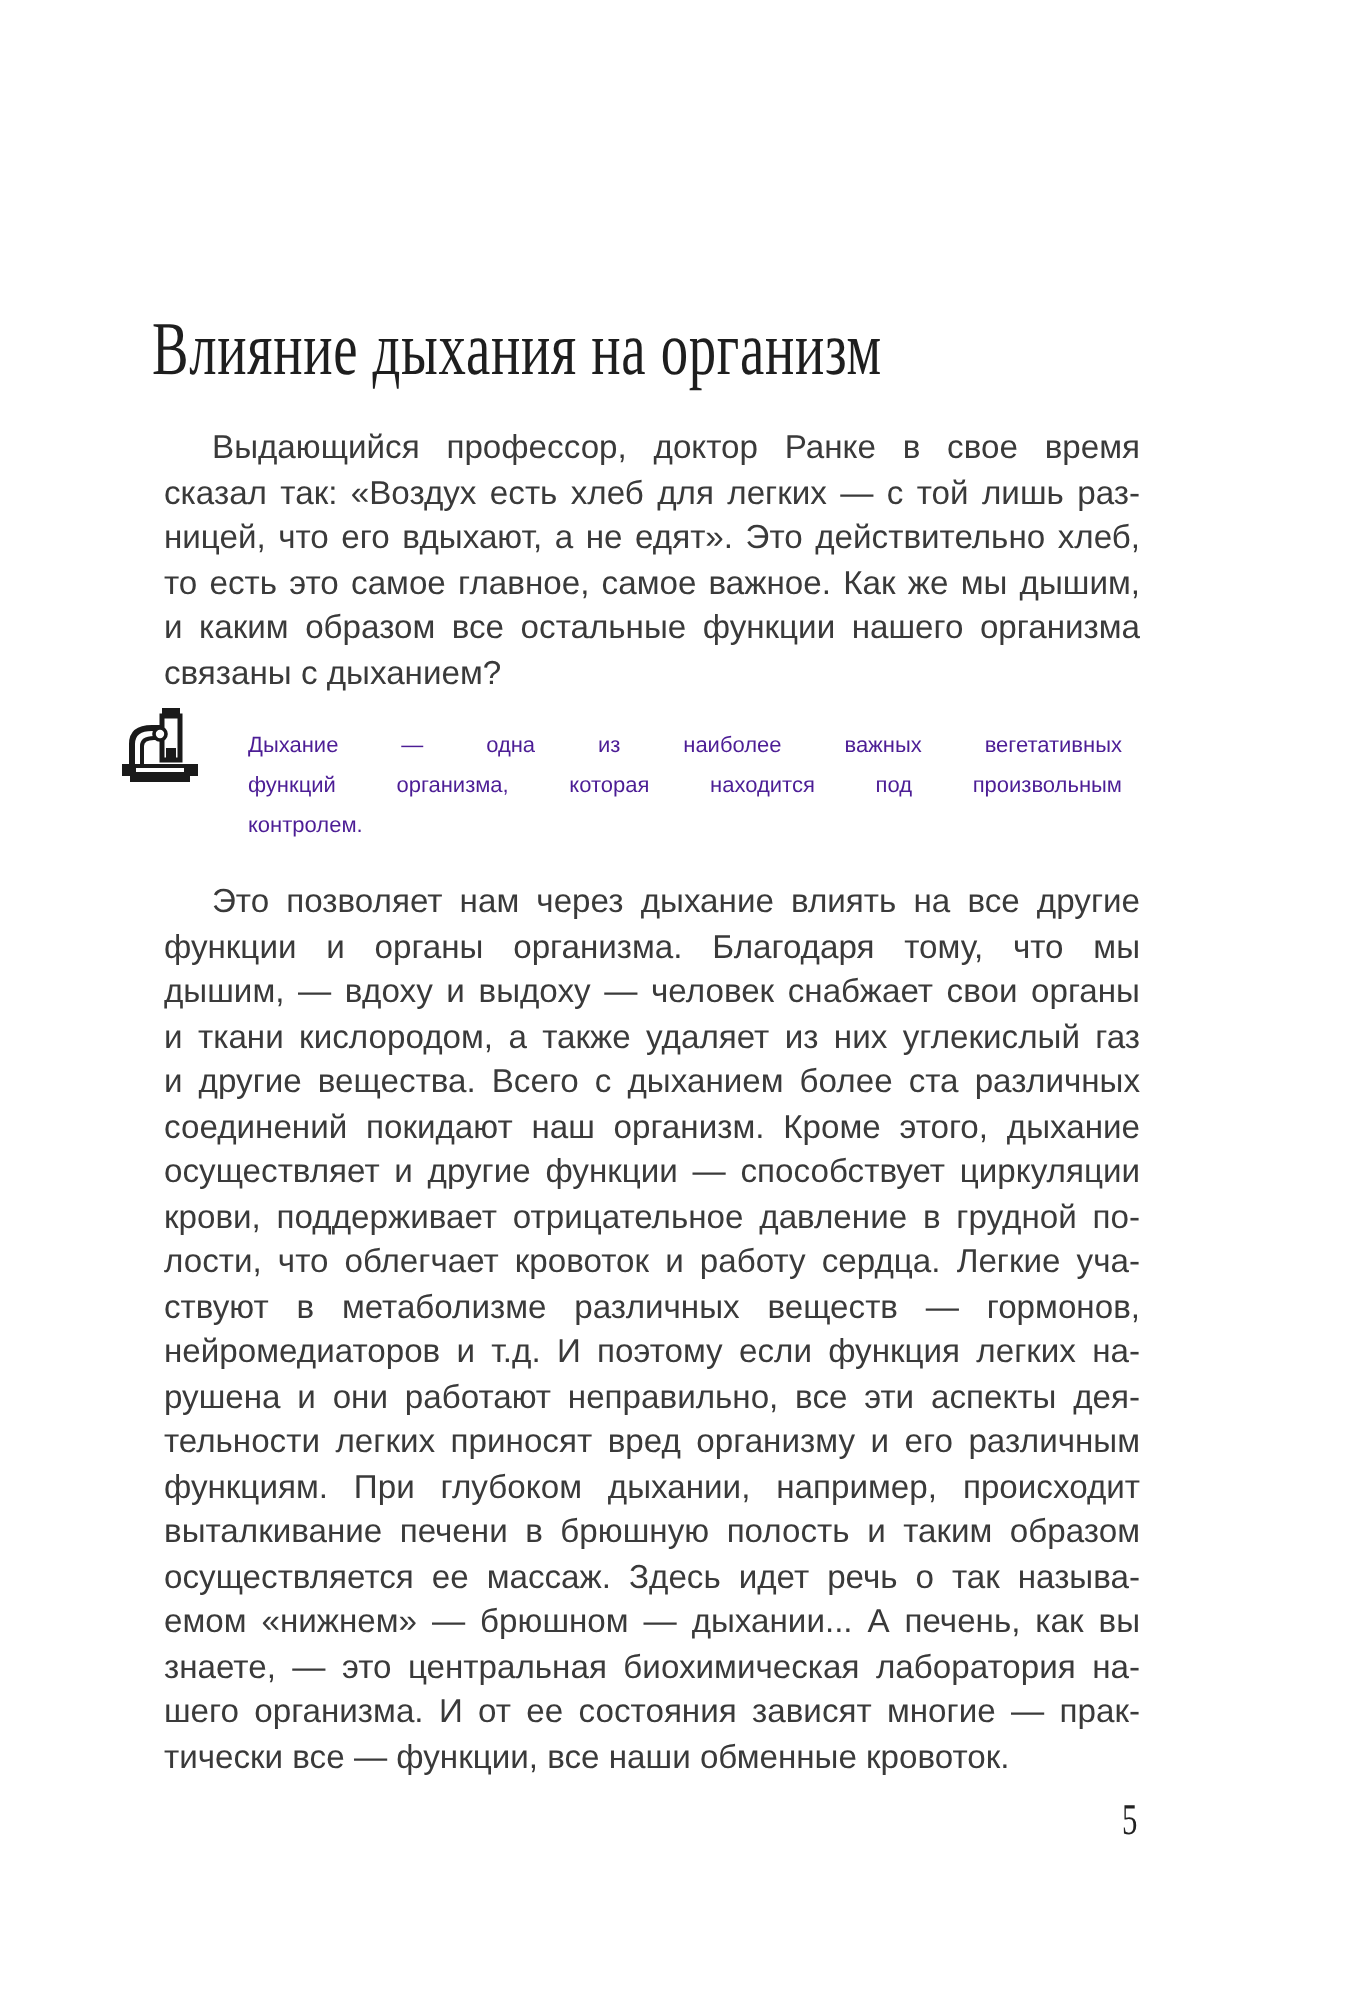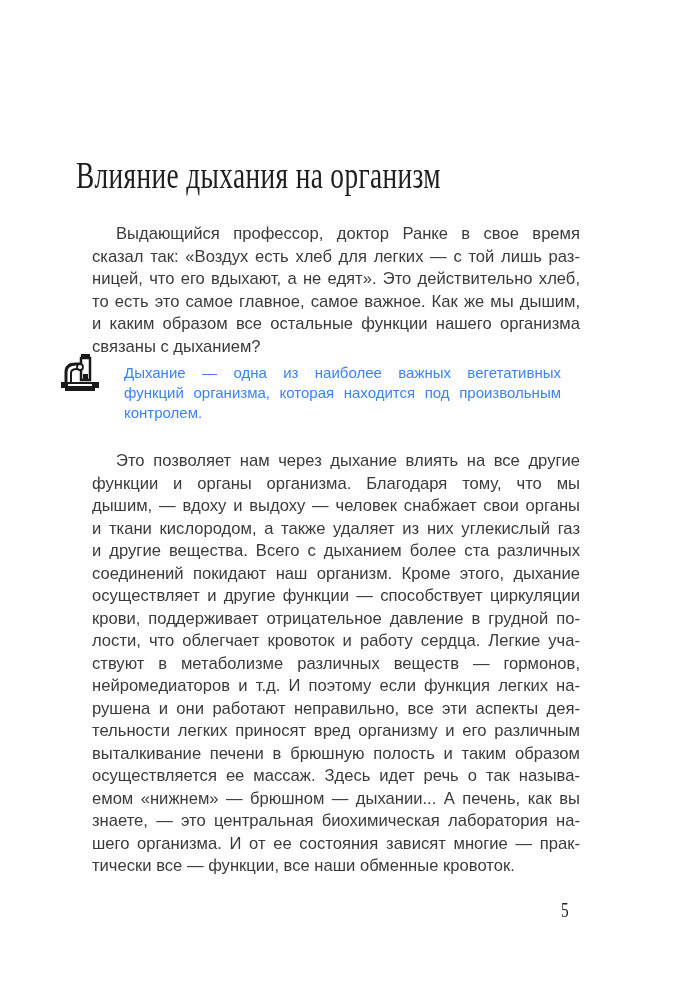--- a/index.html
+++ b/index.html
@@ -9,30 +9,30 @@
       position: absolute; left: 76px; top: 128px;
       font-family: "Liberation Serif", "DejaVu Serif", serif;
       font-size: 38px; line-height: 44px; color: #1e1e1e;
       transform: scaleX(0.72); transform-origin: left top;
       letter-spacing: 0.5px; white-space: nowrap; font-weight: normal;
     }
     .para {
       position: absolute; left: 106px; width: 464px;
       font-family: "Liberation Sans", "DejaVu Sans", sans-serif;
       font-size: 16.6px; line-height: 22.5px; color: #3a3a3a;
-      margin: 10px;
+      margin: 0;
     }
     .line { display: block; text-align: justify; text-align-last: justify; white-space: nowrap; }
     .line.last { text-align-last: left; }
     .line.indent { padding-left: 24px; }
     .note-icon { position: absolute; left: 59px; top: 352px; width: 42px; height: 40px; }
     .note {
       position: absolute; left: 124px; width: 437px; top: 363px;
       font-family: "Liberation Sans", "DejaVu Sans", sans-serif;
-      font-size: 15px; line-height: 20px; color: #3b82f6;
+      font-size: 11px; line-height: 20px; color: #4c1d95;
     }
     .page-number {
       position: absolute; left: 561px; top: 897px;
       font-family: "Liberation Serif", "DejaVu Serif", serif;
       font-size: 22px; color: #222; transform: scaleX(0.7); transform-origin: left top;
     }
   </style>
 </head>
 <body>
 
@@ -74,20 +74,21 @@
     <span class="line">и ткани кислородом, а также удаляет из них углекислый газ</span>
     <span class="line">и другие вещества. Всего с дыханием более ста различных</span>
     <span class="line">соединений покидают наш организм. Кроме этого, дыхание</span>
     <span class="line">осуществляет и другие функции — способствует циркуляции</span>
     <span class="line">крови, поддерживает отрицательное давление в грудной по-</span>
     <span class="line">лости, что облегчает кровоток и работу сердца. Легкие уча-</span>
     <span class="line">ствуют в метаболизме различных веществ — гормонов,</span>
     <span class="line">нейромедиаторов и т.д. И поэтому если функция легких на-</span>
     <span class="line">рушена и они работают неправильно, все эти аспекты дея-</span>
     <span class="line">тельности легких приносят вред организму и его различным</span>
+    <span class="line">функциям. При глубоком дыхании, например, происходит</span>
     <span class="line">выталкивание печени в брюшную полость и таким образом</span>
     <span class="line">осуществляется ее массаж. Здесь идет речь о так называ-</span>
     <span class="line">емом «нижнем» — брюшном — дыхании... А печень, как вы</span>
     <span class="line">знаете,  — это центральная биохимическая лаборатория на-</span>
     <span class="line">шего организма. И от ее состояния зависят многие — прак-</span>
     <span class="line last">тически все — функции, все наши обменные кровоток.</span>
   </div>
 
   <div class="page-number">5</div>
 </div>

